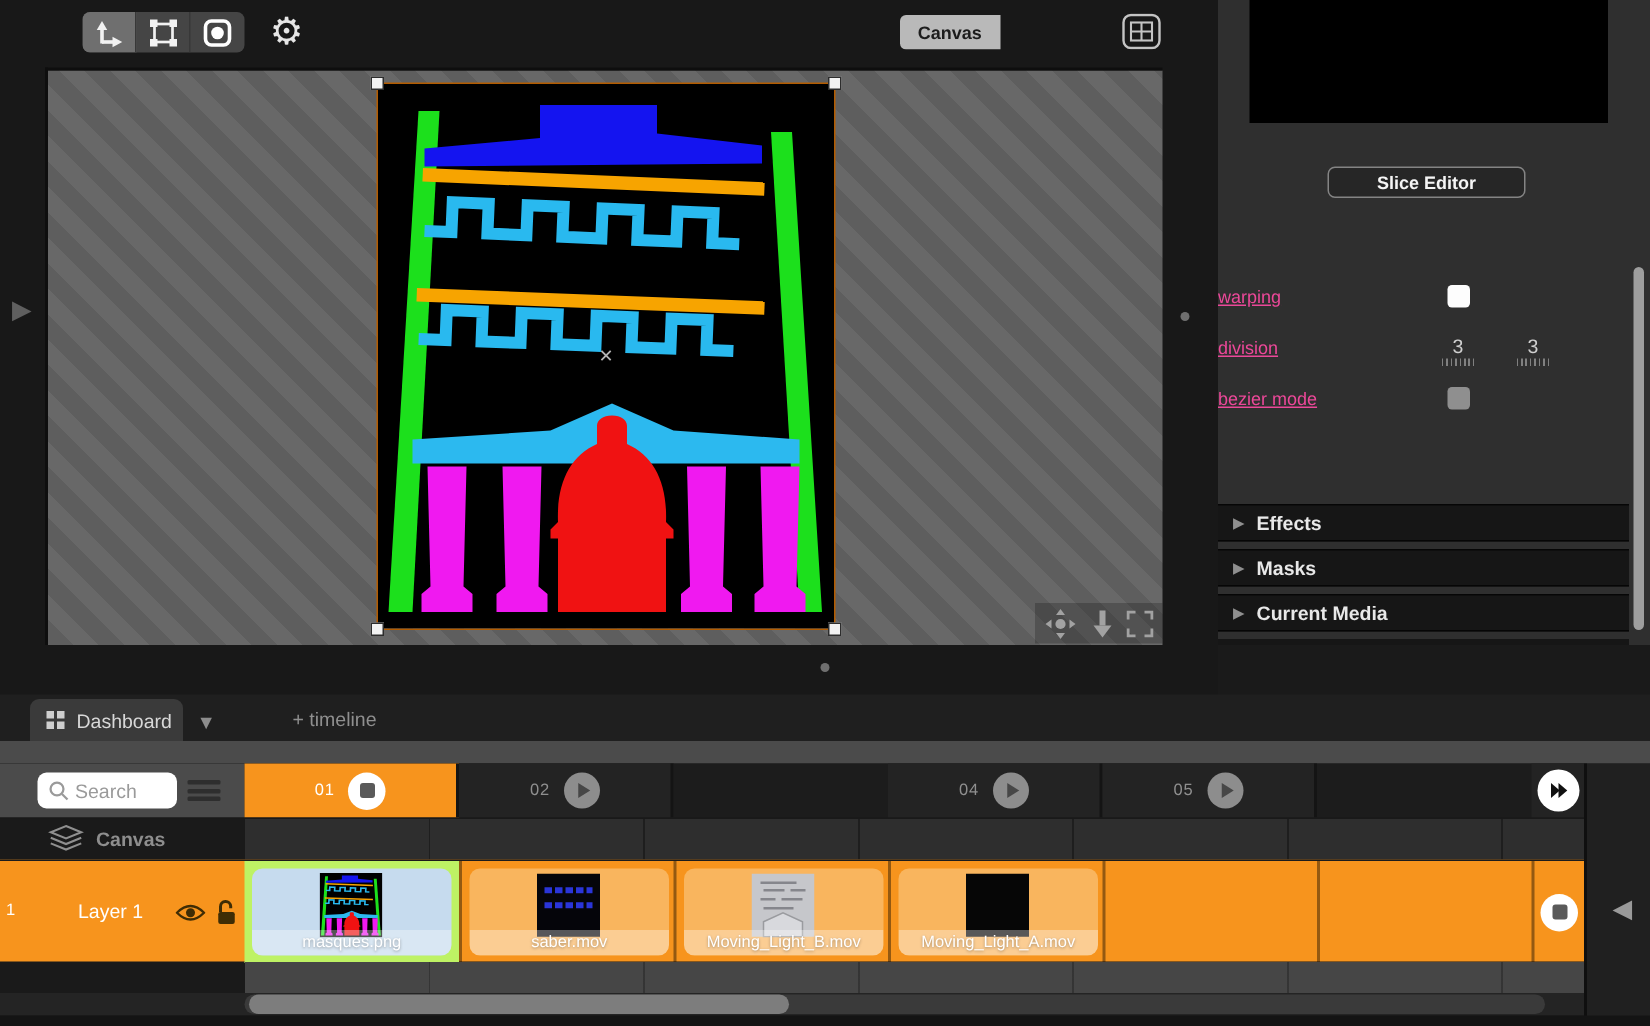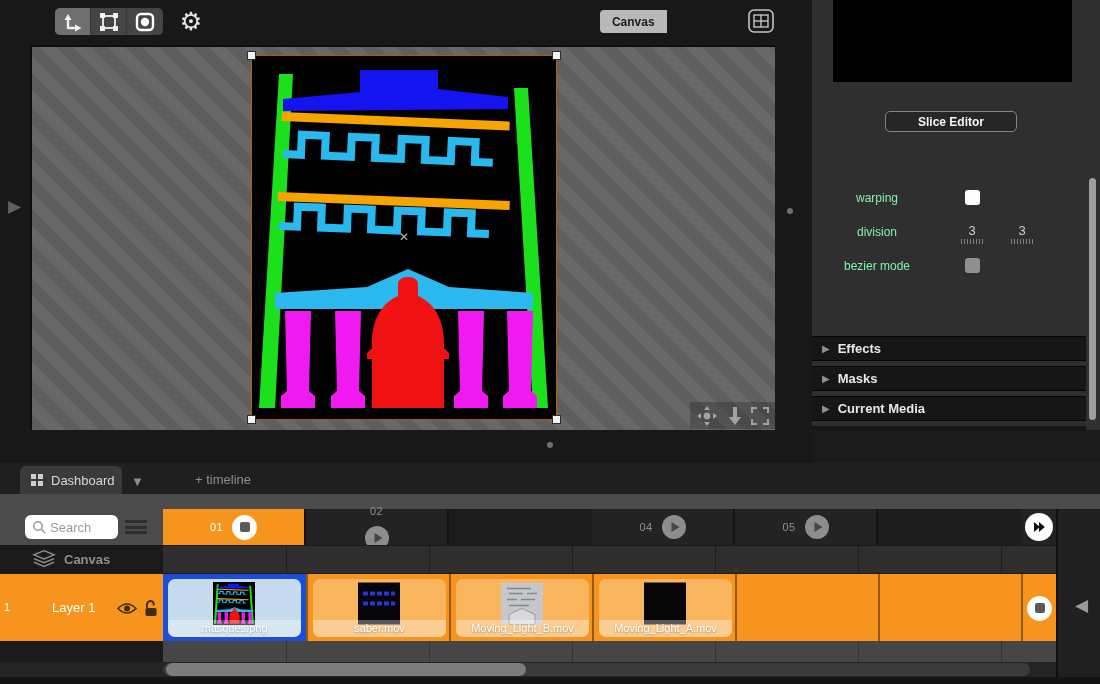--- a/index.html
+++ b/index.html
@@ -34,21 +34,21 @@
 
   .canvas-controls { position:absolute; left:658px; top:355px; width:85px; height:27px; background:rgba(15,15,15,0.25); display:flex; align-items:center; justify-content:space-between; padding:0 6px; }
 
   .expand-left { position:absolute; left:8px; top:196px; color:#5f5f5f; font-size:17px; }
   .dot { position:absolute; width:6px; height:6px; border-radius:50%; background:#6f6f6f; }
 
   
   #right-panel { position:absolute; left:812px; top:0; width:288px; height:430px; background:#2f2f2f; }
   .preview { position:absolute; left:21px; top:0; width:239px; height:82px; background:#000; }
   .slice-btn { position:absolute; left:73px; top:111px; width:132px; height:21px; background:#262626; border:1px solid #848484; border-radius:5px; color:#f5f5f5; font-size:12px; font-weight:bold; display:flex; align-items:center; justify-content:center; }
-  .prop-label { position:absolute; left:0; width:130px; text-align:center; font-size:12px; color:#86efac; }
+  .prop-label { position:absolute; left:0; width:130px; text-align:left; font-size:12px; color:#ec4899;text-decoration:underline; }
   .checkbox { position:absolute; left:153px; width:15px; height:15px; border-radius:3px; }
   .cb-white { background:#fdfdfd; } .cb-gray { background:#8f8f8f; }
   .num-field { position:absolute; width:20px; text-align:center; font-size:13px; color:#cfcfcf; }
   .ruler { position:absolute; width:22px; height:5px; background:repeating-linear-gradient(90deg,#808080 0 1px,transparent 1px 3px); }
   .section { position:absolute; left:0; width:274px; height:25px; background:#161616; border-top:1px solid #060606; border-bottom:1px solid #060606; display:flex; align-items:center; }
   .section .caret { color:#8f8f8f; font-size:10px; margin:0 8px 0 10px; }
   .section .slabel { color:#e8e8e8; font-size:13px; font-weight:bold; }
   .panel-scrollbar { position:absolute; left:277px; top:178px; width:7px; height:242px; background:#9e9e9e; border-radius:4px; }
   .section-sliver { position:absolute; left:0; top:426px; width:274px; height:4px; background:#161616; }
 
@@ -86,21 +86,21 @@
     background-image:repeating-linear-gradient(to right, rgba(0,0,0,0.35) 0 1px, transparent 1px 143px); background-color:#2e2e2e; }
   .canvas-row-inner { position:absolute; left:0; top:0; width:163px; height:28px; display:flex; align-items:center; gap:8px; padding-left:32px; }
 
   
   .layer-row { position:absolute; left:0; top:573px; width:1056px; height:68px; background:#F7941D; border-top:1px solid #1c1c1c; }
   .layer-head { position:absolute; left:0; top:0; width:163px; height:68px; }
   .layer-index { position:absolute; left:4px; top:27px; color:#fff; font-size:11px; }
   .layer-name { position:absolute; left:52px; top:26px; color:#fff; font-size:13px; }
   .mcell { position:absolute; top:0; width:143px; height:68px; border-left:2px solid rgba(0,0,0,0.4); }
   .mcell.first { border-left:none; }
-  .mcell.sel { background:#1d4ed8; }
+  .mcell.sel { background:#bef264; }
   .card { position:absolute; left:5px; top:5px; width:133px; height:58px; border-radius:7px; overflow:hidden; }
   .card.blue { background:#C6DBEE; } .card.orange { background:#F9B55E; }
   .thumb { position:absolute; left:45px; top:3px; width:42px; height:43px; }
   .card-label { position:absolute; left:0; bottom:0; width:133px; height:17px; background:rgba(255,255,255,0.33); color:#fff; font-size:11px; text-align:center; line-height:17px; text-shadow:0 1px 2px rgba(0,0,0,0.35); white-space:nowrap; overflow:hidden; }
   .stop-cell { position:absolute; left:1021px; top:0; width:35px; height:68px; border-left:2px solid rgba(0,0,0,0.4); display:flex; align-items:center; justify-content:center; }
 
   .right-strip { position:absolute; left:1056px; top:509px; width:44px; height:175px; background:#202020; border-left:2px solid #0f0f0f; }
   .collapse-caret { position:absolute; left:17px; top:86px; color:#9a9a9a; font-size:17px; }
 
   .under-strip { position:absolute; left:0; top:641px; width:1056px; height:21px; background:#464646;
@@ -291,21 +291,21 @@
           <span></span>
         </div>
     </div>
 
     <div class="hcell active" style="left:163px;">
       <span class="hlabel">01</span>
       <span class="circle c-stop">
           <span class="sq"></span>
         </span>
     </div>
-    <div class="hcell" style="left:306px;flex-direction:column;">
+    <div class="hcell" style="left:306px;">
       <span class="hlabel">02</span>
       <span class="circle c-play">
           <svg width="24" height="24" viewBox="0 0 24 24">
             <polygon points="9.5,7 9.5,17 17.5,12" fill="#474747"></polygon>
           </svg>
         </span>
     </div>
     <div class="hcell" style="left:592px;">
       <span class="hlabel">04</span>
       <span class="circle c-play">

